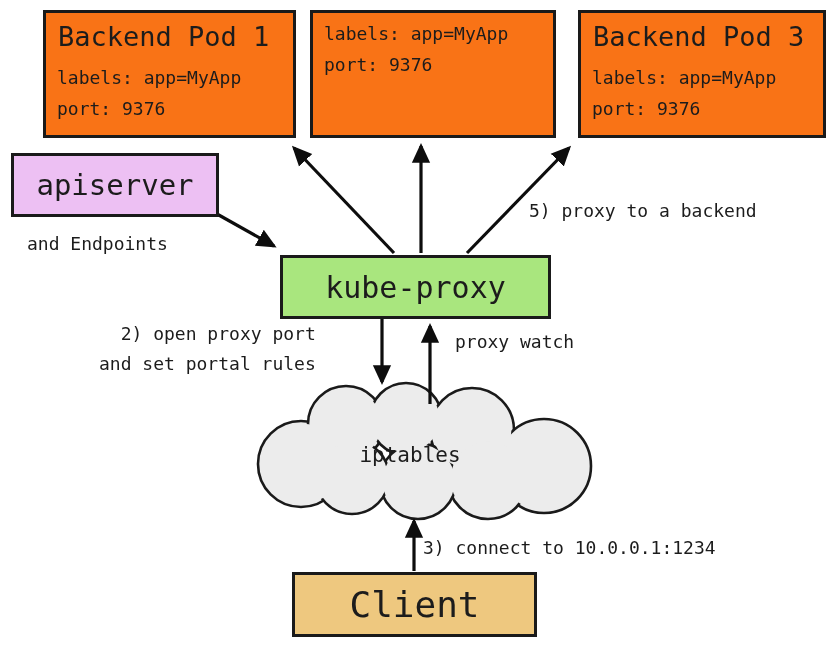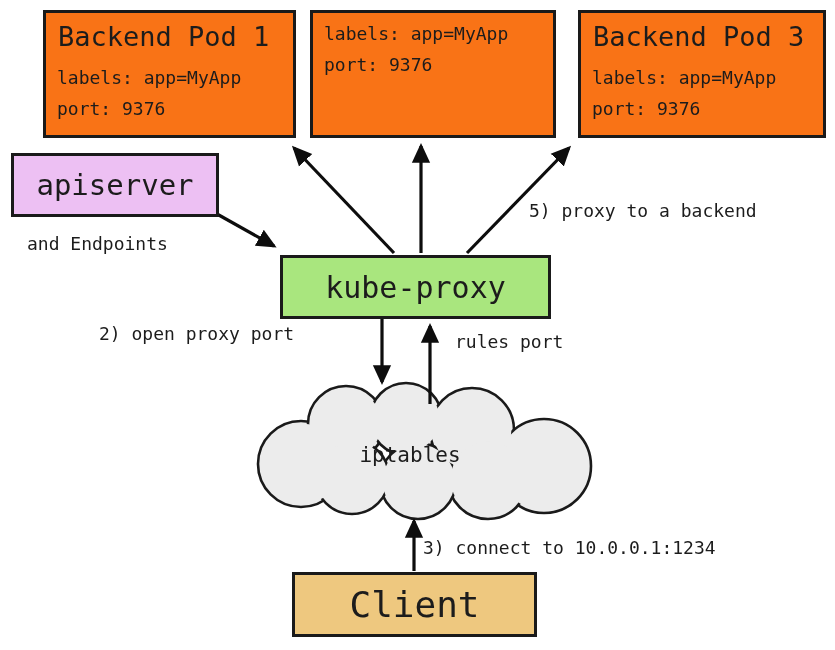--- a/index.html
+++ b/index.html
@@ -131,27 +131,28 @@
   <div class="box center-box client-box" style="left:292px; top:572px; width:245px; height:65px;">
     <span>Client</span>
   </div>
 
   <div class="annotation" style="left:27px; top:229px;">
     <div>and Endpoints</div>
   </div>
 
   <div class="annotation" style="left:99px; top:319px;text-align:right;">
     <div>2) open proxy port</div>
+    <div>and set portal rules</div>
   </div>
 
   <div class="annotation" style="left:423px; top:533px;">
     <div>3) connect to 10.0.0.1:1234</div>
   </div>
 
   <div class="annotation" style="left:455px; top:327px;">
-    <div>rules port</div>
+    <div>proxy watch</div>
   </div>
 
   <div class="annotation" style="left:529px; top:196px;">
     <div>5) proxy to a backend</div>
   </div>
 
 </div>
 
 </body></html>

